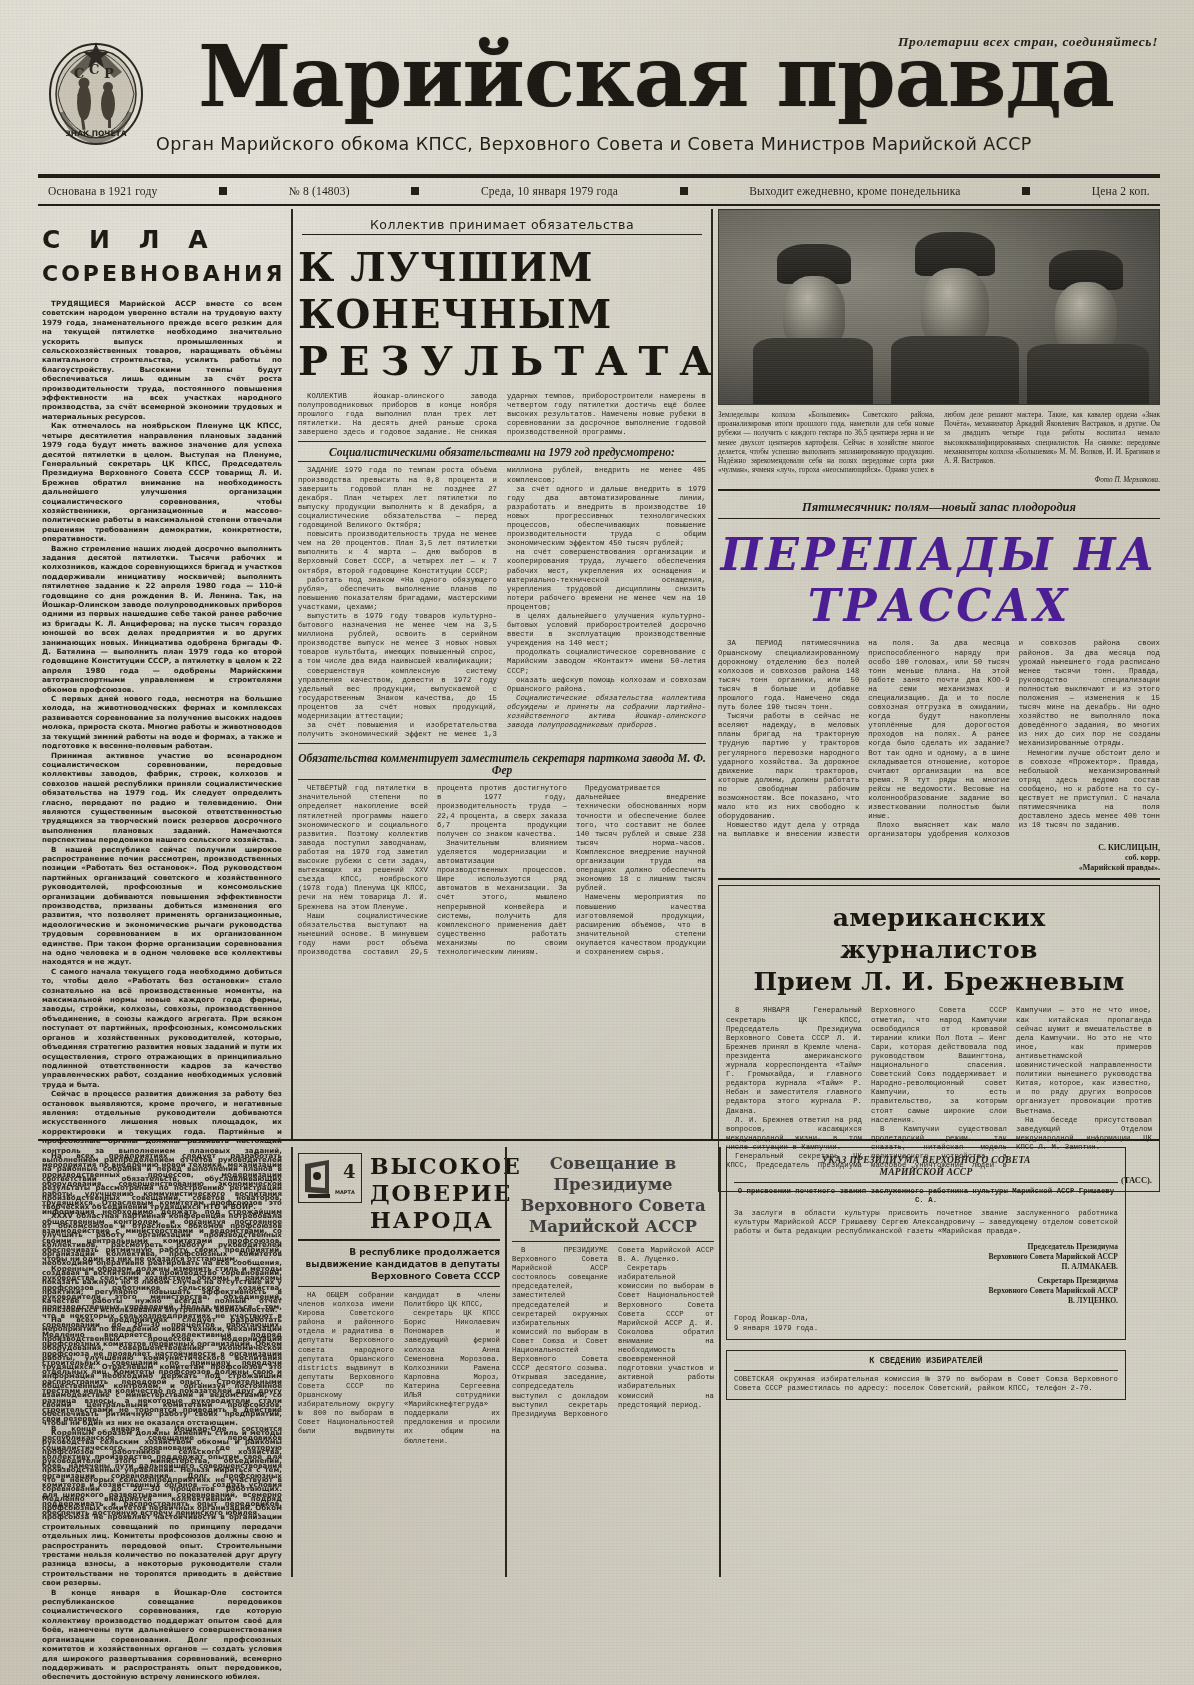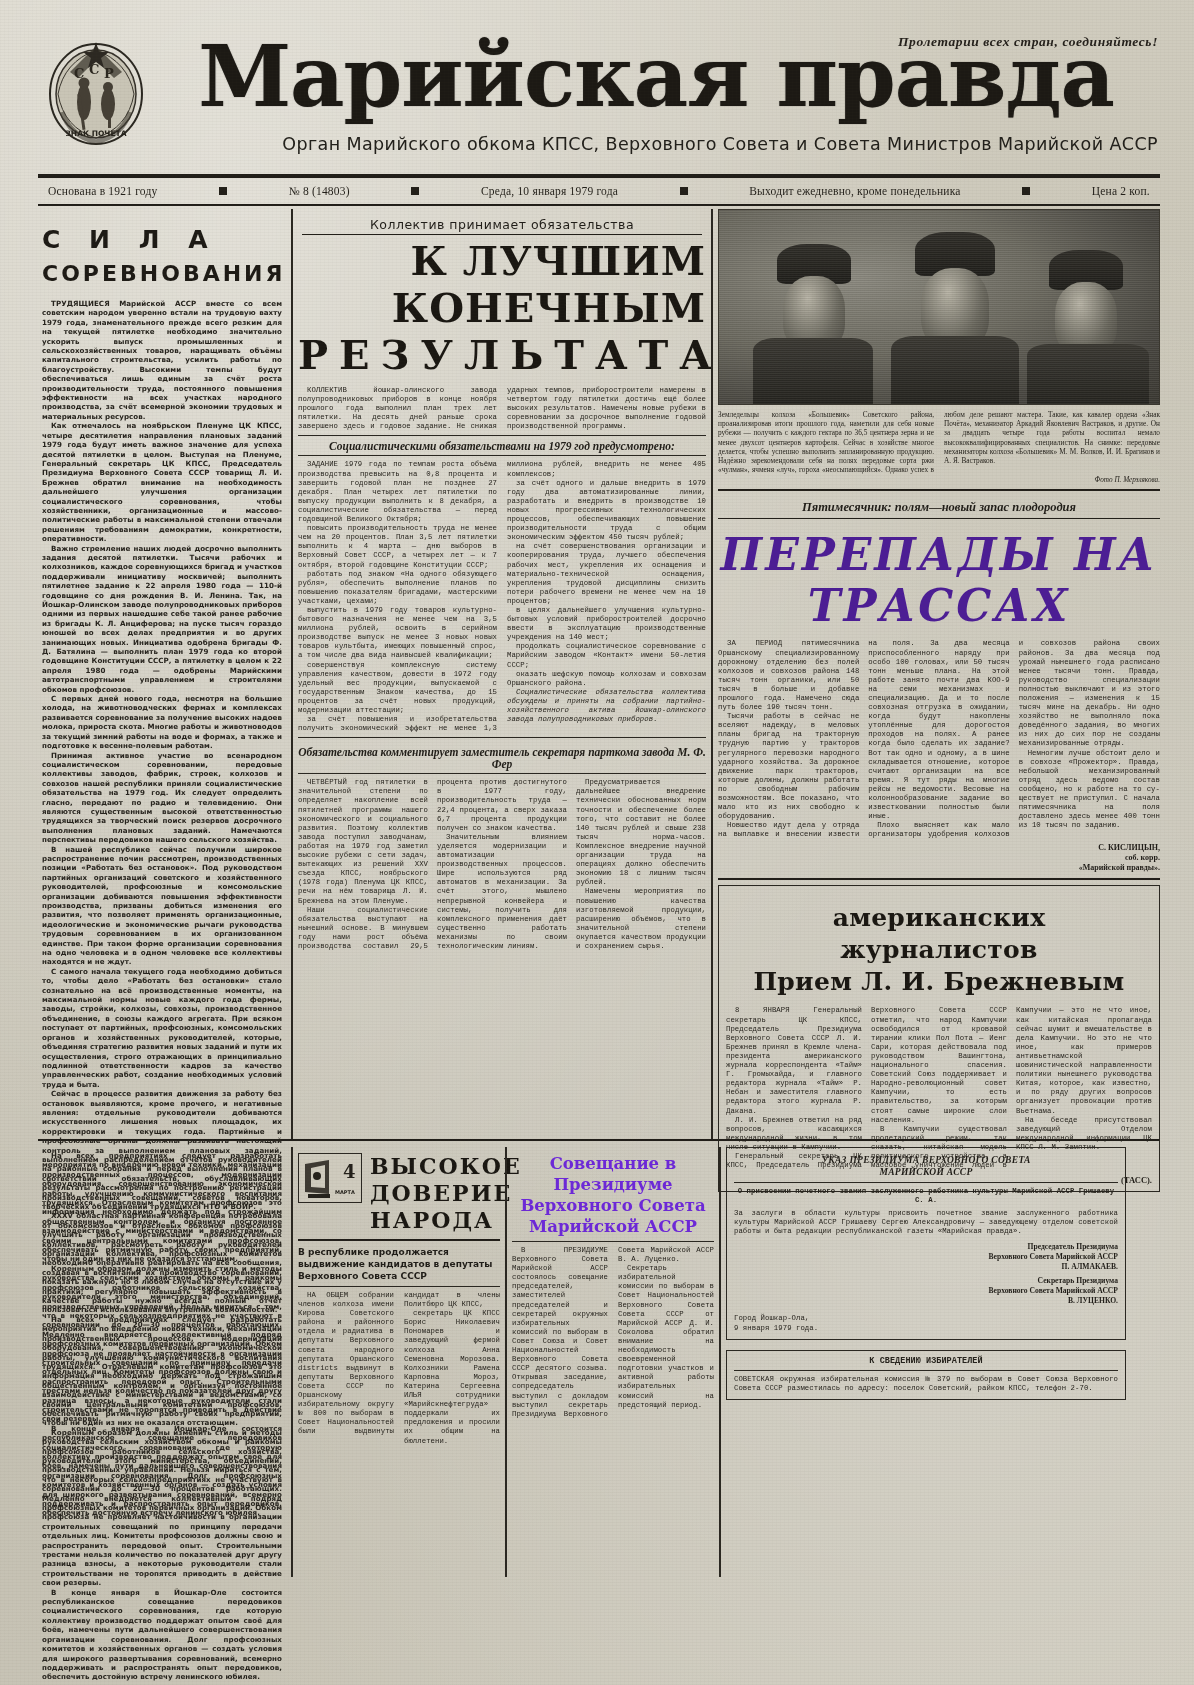--- a/index.html
+++ b/index.html
@@ -69,21 +69,21 @@
     font-size: 84px;
     line-height: 94px;
     letter-spacing: -1px;
     color: #1c1914;
     text-shadow: 0 0 1px rgba(0,0,0,.5);
   }
   .title-sub {
     position: absolute;
     left: 118px; top: 112px;
     width: 1002px;
-    text-align: right;
+    text-align: left;
     font-family: "DejaVu Sans", sans-serif;
     font-size: 17.5px;
     letter-spacing: .4px;
     color: #22201b;
   }
 
   
   .rule-thick {
     height: 4px;
     background: #211e19;
@@ -158,24 +158,24 @@
     text-align: center;
     color: #201d18;
     letter-spacing: .5px;
     padding-bottom: 2px;
     border-bottom: 1.5px solid #221f19;
     margin: 8px 4px 0 4px;
   }
   .hl-center {
     font-family: "DejaVu Serif", serif;
     font-weight: bold;
-    text-align: right;
+    text-align: left;
     color: #1a1712;
     line-height: 47px;
-    margin-top: 2px;
+    margin-top: 8px;
   }
   .hl-center .c1 { font-size: 40px; letter-spacing: 1px; }
   .hl-center .c2 { font-size: 40px; letter-spacing: 11px; }
   .subhead-ital {
     font-family: "Liberation Serif", serif;
     font-style: italic;
     font-weight: bold;
     font-size: 11.5px;
     color: #201d18;
     text-align: center;
@@ -305,39 +305,39 @@
     line-height: 27px;
     letter-spacing: 2px;
     color: #1a1712;
   }
   .hl-sovesh {
     font-family: "DejaVu Serif", serif;
     font-weight: bold;
     font-size: 16.5px;
     line-height: 21px;
     text-align: center;
-    color: #6d28d9;
+    color: #404040;
   }
   .ukaz-title {
     font-family: "Liberation Serif", serif;
     font-style: italic;
     font-weight: bold;
     font-size: 9.5px;
     line-height: 12px;
     text-align: center;
     color: #201d18;
     letter-spacing: .3px;
   }
   .hl-small-bold {
     font-family: "DejaVu Sans", sans-serif;
     font-weight: bold;
     font-size: 9px;
     line-height: 12px;
     color: #201d18;
-    text-align: left;
+    text-align: right;
   }
   .sign-right {
     text-align: right;
     font-size: 7.6px;
     line-height: 10px;
     font-weight: bold;
     color: #201d18;
   }
   .hr-th { border-top: 2px solid #211e19; margin: 5px 0; }
   .hr-thin { border-top: 1px solid #2a2721; margin: 4px 0; }

